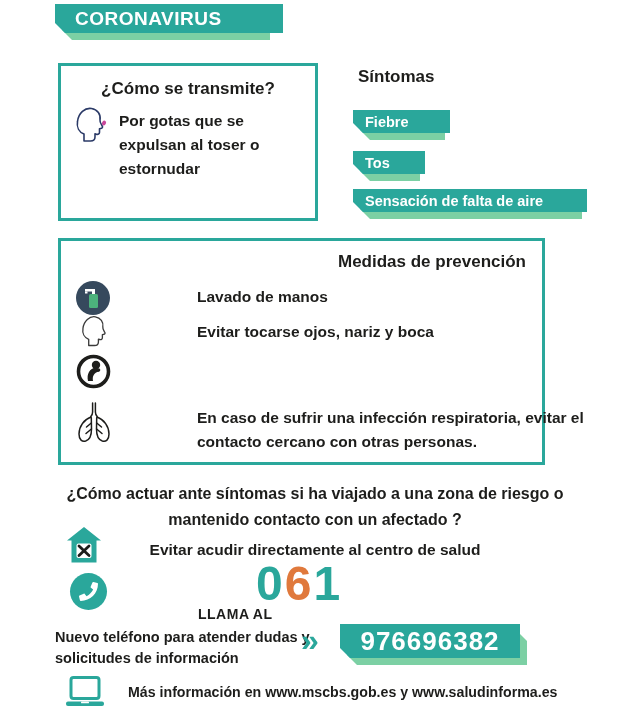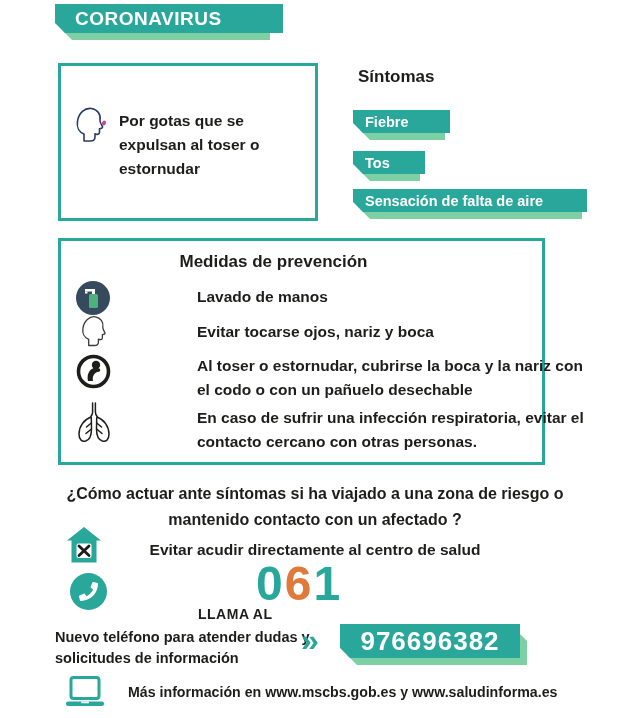--- a/index.html
+++ b/index.html
@@ -37,21 +37,21 @@
 
   #transmit-title{left:0;top:13px;width:100%;text-align:center;}
   #transmit-icon{left:12px;top:38px;}
   #transmit-text{left:58px;top:43px;width:172px;}
 
   #symptoms-title{left:358px;top:67px;}
   #sym-1{left:353px;top:110px;width:85px;}
   #sym-2{left:353px;top:151px;width:60px;}
   #sym-3{left:353px;top:189px;width:222px;}
 
-  #prevention-title{left:0;top:11px;width:100%;text-align:center;transform:translateX(-28px);}
+  #prevention-title{left:12px;top:11px;width:100%;text-align:right;transform:translateX(-28px);}
   .prev-icon{position:absolute;}
   .prev-text{position:absolute;left:124px;font-size:15.5px;line-height:24px;margin-left:12px;}
   #prev-icon-1{left:15px;top:40px;}
   #prev-text-1{top:44px;}
   #prev-icon-2{left:18px;top:71px;}
   #prev-text-2{top:79px;}
   #prev-icon-3{left:14px;top:112px;}
   #prev-text-3{top:113px;width:396px;}
   #prev-icon-4{left:13px;top:160px;}
   #prev-text-4{top:165px;width:396px;}
@@ -79,20 +79,21 @@
 <body>
 
 <div class="page">
 
   <div class="r3 banner">
     <span class="bev"></span>
     <span class="face">CORONAVIRUS</span>
   </div>
 
   <div class="box" id="transmit-box">
+    <div class="abs h1" id="transmit-title">¿Cómo se transmite?</div>
     <div class="abs" id="transmit-icon">
       <svg width="34" height="40" viewBox="0 0 34 40">
         <path d="M11 37 L11 30 C6 28 3.5 23 4.5 17.5 C5.5 9 12 3.5 18.5 4.5 C24.5 5.5 28 10.5 27 16 C26.6 18.2 28 20 29.2 22 C30 23.3 29.3 24.2 27.8 24.5 L26.5 24.8 L26.5 28.2 C26.5 30 25 30.7 23.3 30.2 L22 29.8 L22 33 C22 35.8 20 37 17.5 37 Z" fill="none" stroke="#2b3a67" stroke-width="1.6" stroke-linejoin="round"></path>
         <ellipse cx="31" cy="19" rx="2" ry="2.5" fill="#c9479b" transform="rotate(25 31 19)"></ellipse>
       </svg>
     </div>
     <div class="abs body-txt" id="transmit-text">Por gotas que se expulsan al toser o estornudar</div>
   </div>
 
   <div class="abs h1" id="symptoms-title">Síntomas</div>
@@ -132,21 +133,20 @@
     <div class="prev-text" id="prev-text-2">Evitar tocarse ojos, nariz y boca</div>
 
     <div class="prev-icon" id="prev-icon-3">
       <svg width="37" height="37" viewBox="0 0 37 37">
         <circle cx="18.5" cy="18.5" r="15" fill="none" stroke="#1d1d1b" stroke-width="3.6"></circle>
         <circle cx="21" cy="12" r="4.2" fill="#1d1d1b"></circle>
         <path d="M13 28 C11.5 21 14.5 15.5 21 14.5 L24 18.5 C19 19.5 17 23.5 18 28 Z" fill="#1d1d1b"></path>
         <circle cx="23.5" cy="17" r="1.8" fill="#1d1d1b"></circle>
       </svg>
     </div>
-    <div class="prev-text" id="prev-text-3">Al toser o estornudar, cubrirse la boca  y la nariz con el codo o con un pañuelo desechable</div>
 
     <div class="prev-icon" id="prev-icon-4">
       <svg width="40" height="46" viewBox="0 0 40 46">
         <g fill="none" stroke="#1d1d1b" stroke-width="1.5" stroke-linejoin="round" stroke-linecap="round">
           <path d="M18.6 2 L18.6 11 C18.6 13.5 17.8 14.5 16.8 15.5"></path>
           <path d="M21.4 2 L21.4 11 C21.4 13.5 22.2 14.5 23.2 15.5"></path>
           <path d="M17 16 C10 18.5 5 25.5 5 33 C5 39 8.2 41 11.7 40 C15.5 38.8 17.5 34 17.5 28 L17.3 17 Z"></path>
           <path d="M23 16 C30 18.5 35 25.5 35 33 C35 39 31.8 41 28.3 40 C24.5 38.8 22.5 34 22.5 28 L22.7 17 Z"></path>
           <path d="M17.3 22 L12.5 26"></path>
           <path d="M17.4 28 L12 32.5"></path>

